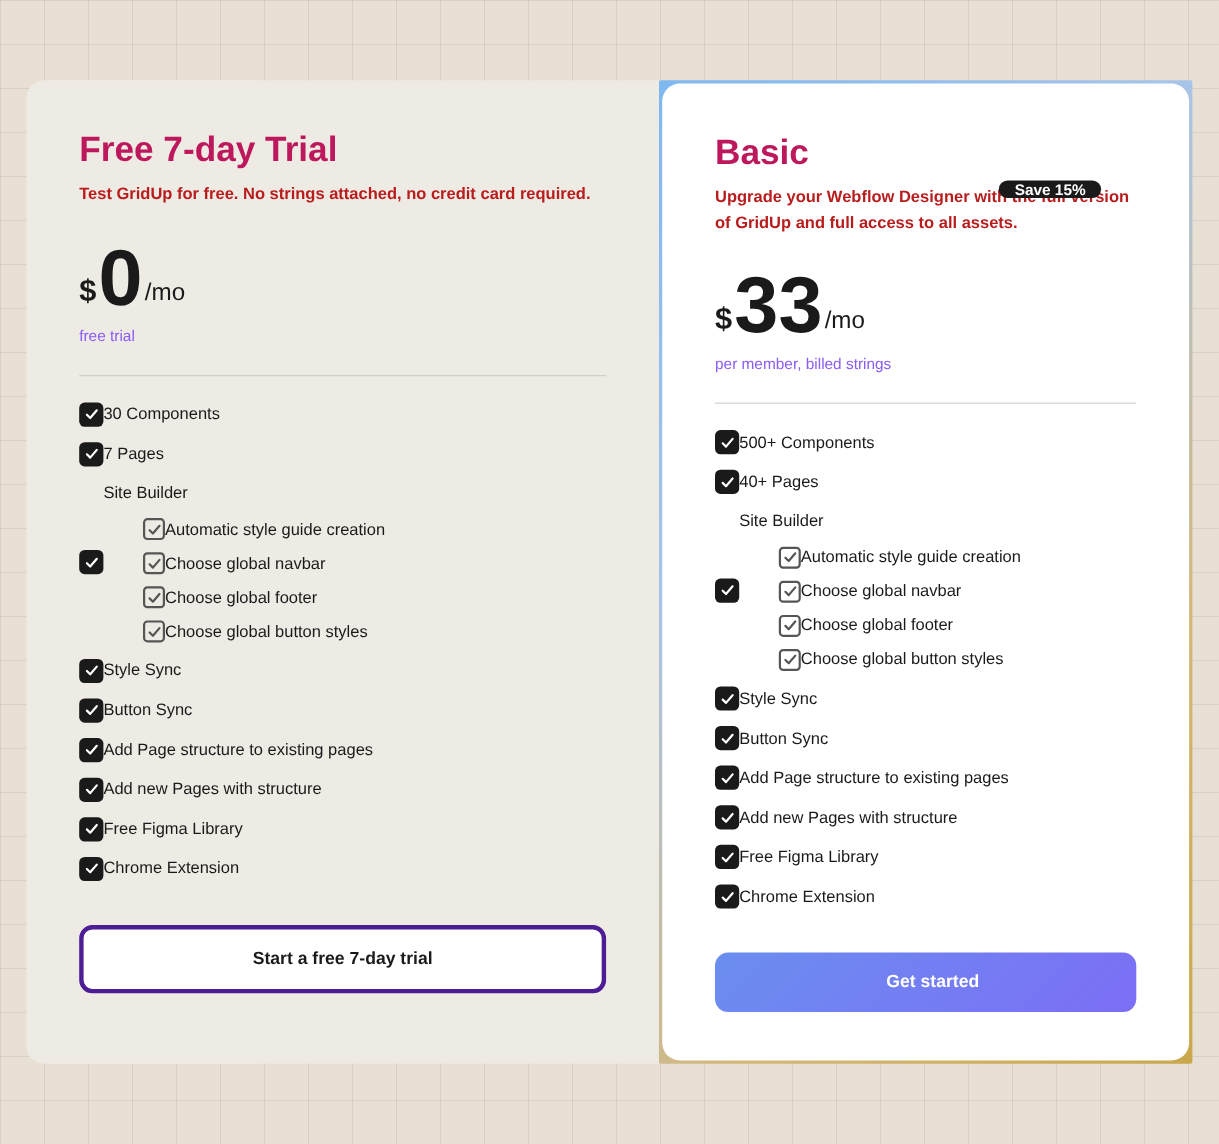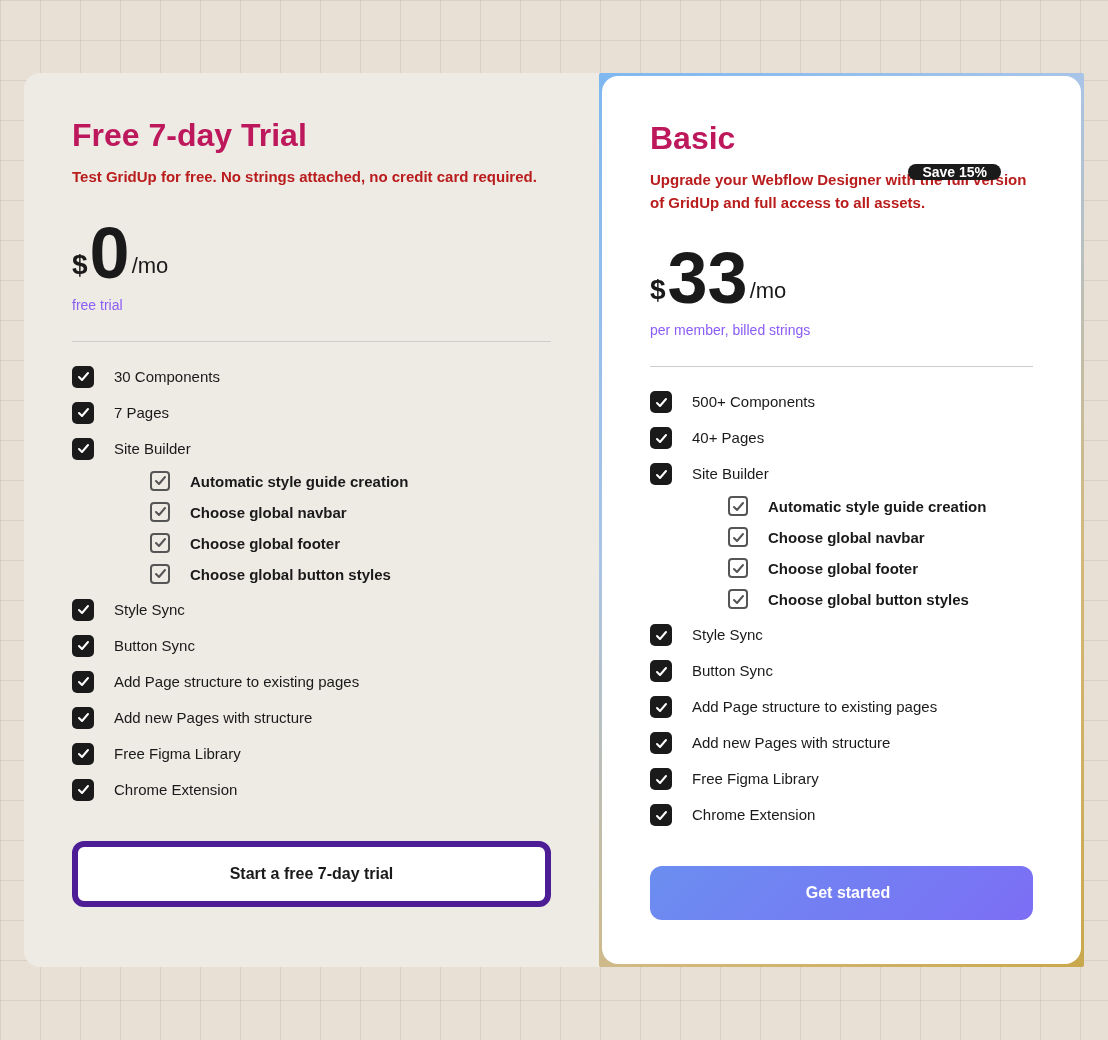--- a/index.html
+++ b/index.html
@@ -107,29 +107,28 @@
     .feature-list {
       list-style: none;
       display: flex;
       flex-direction: column;
       gap: 14px;
       margin-bottom: 32px;
     }
 
     .feature-item {
       display: flex;
-      align-items: flex-start;
-      gap: 20px;
+      align-items: center;
+      gap: 0;
       font-size: 15px;
       color: #1a1a1a;
     }
 
     .feature-item.sub {
       padding-left: 36px;
-      font-weight: bold;
     }
 
     .check-icon {
       width: 22px;
       height: 22px;
       border-radius: 5px;
       background: #1a1a1a;
       display: flex;
       align-items: center;
       justify-content: center;
@@ -173,21 +172,21 @@
       font-size: 16px;
       font-weight: 600;
       cursor: pointer;
       border: none;
       margin-top: 8px;
     }
 
     .cta-button.free-btn {
       background: #ffffff;
       color: #1a1a1a;
-      border: 6px solid #4c1d95;
+      border: 4px solid #4c1d95;
     }
 
     .cta-button.basic-btn {
       background: linear-gradient(135deg, #6b8ef0, #7c6ef5);
       color: #ffffff;
       padding-left: 31px;
     }
 
     .sub-features {
       display: flex;

